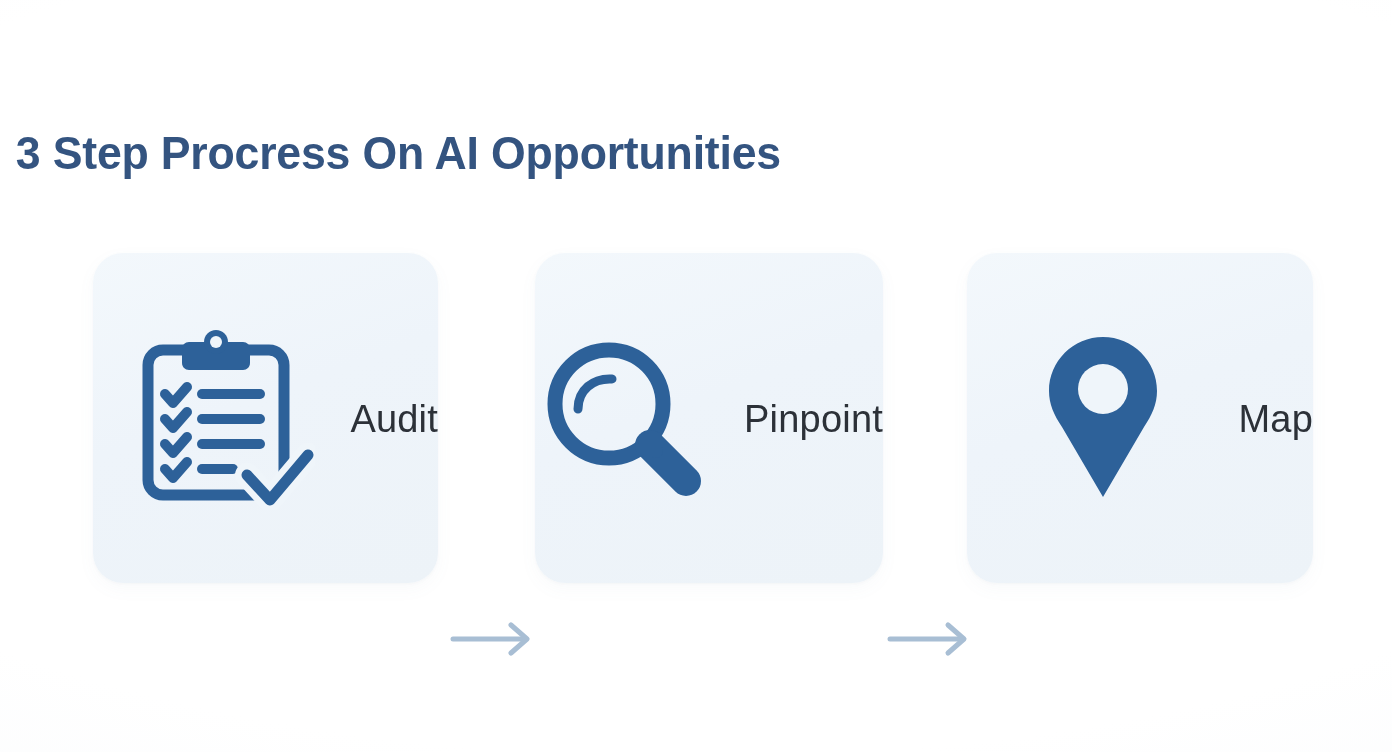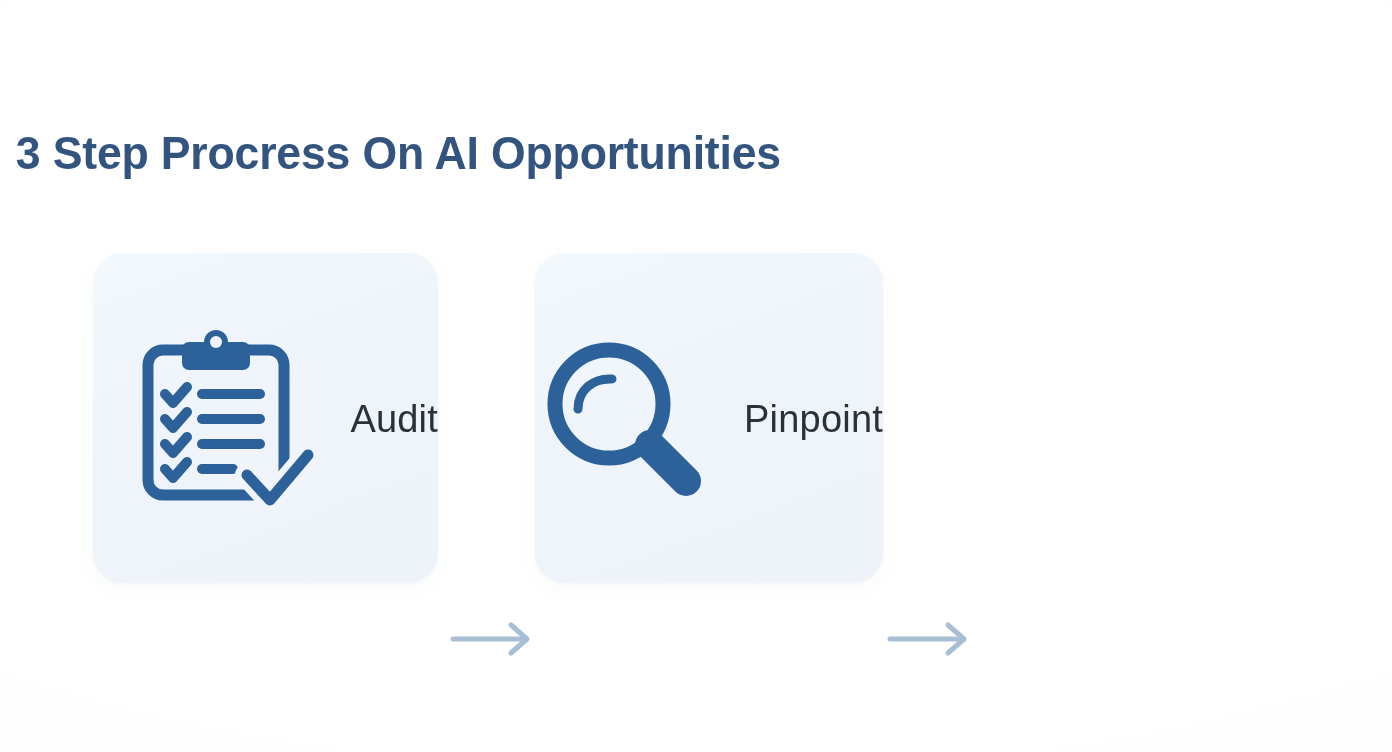--- a/index.html
+++ b/index.html
@@ -162,15 +162,26 @@
       <div class="card-label">Pinpoint</div>
     </div>
 
     <div class="arrow arrow-2">
       <svg width="92" height="40" viewBox="0 0 92 40" fill="none" xmlns="http://www.w3.org/2000/svg" aria-hidden="true">
         <path d="M4 20 H76" stroke="#a8bed4" stroke-width="5" stroke-linecap="round"></path>
         <path d="M62 6 L78 20 L62 34" stroke="#a8bed4" stroke-width="5" stroke-linecap="round" stroke-linejoin="round" fill="none"></path>
       </svg>
     </div>
 
+    <div class="card card-3">
+      <div class="icon-slot">
+        <span>
+          <svg width="124" height="176" viewBox="0 0 124 176" fill="none" xmlns="http://www.w3.org/2000/svg" aria-hidden="true">
+            <path d="M62 6 C32.2 6 8 30.2 8 60 C8 73 13 84 21 96 L62 166 L103 96 C111 84 116 73 116 60 C116 30.2 91.8 6 62 6 Z" fill="#2d6199"></path>
+            <circle cx="62" cy="58" r="25" fill="#eff5fa"></circle>
+          </svg>
+        </span>
+      </div>
+      <div class="card-label">Map</div>
+    </div>
 
   </div>
 </div>
 
 </body></html>

